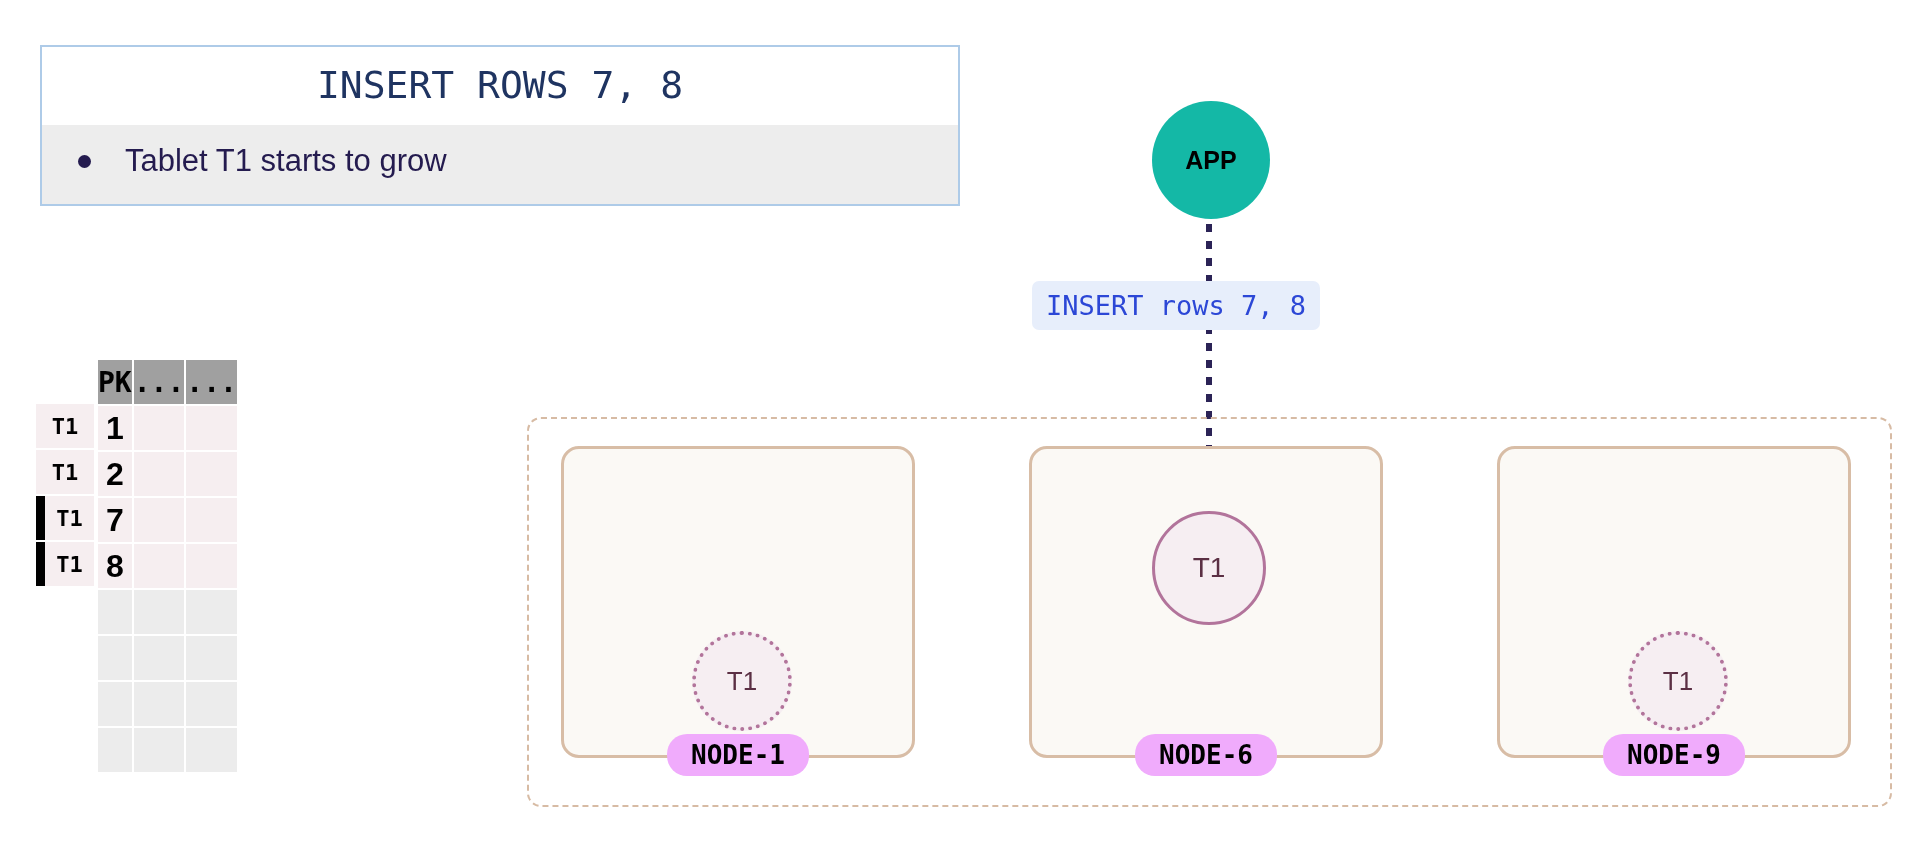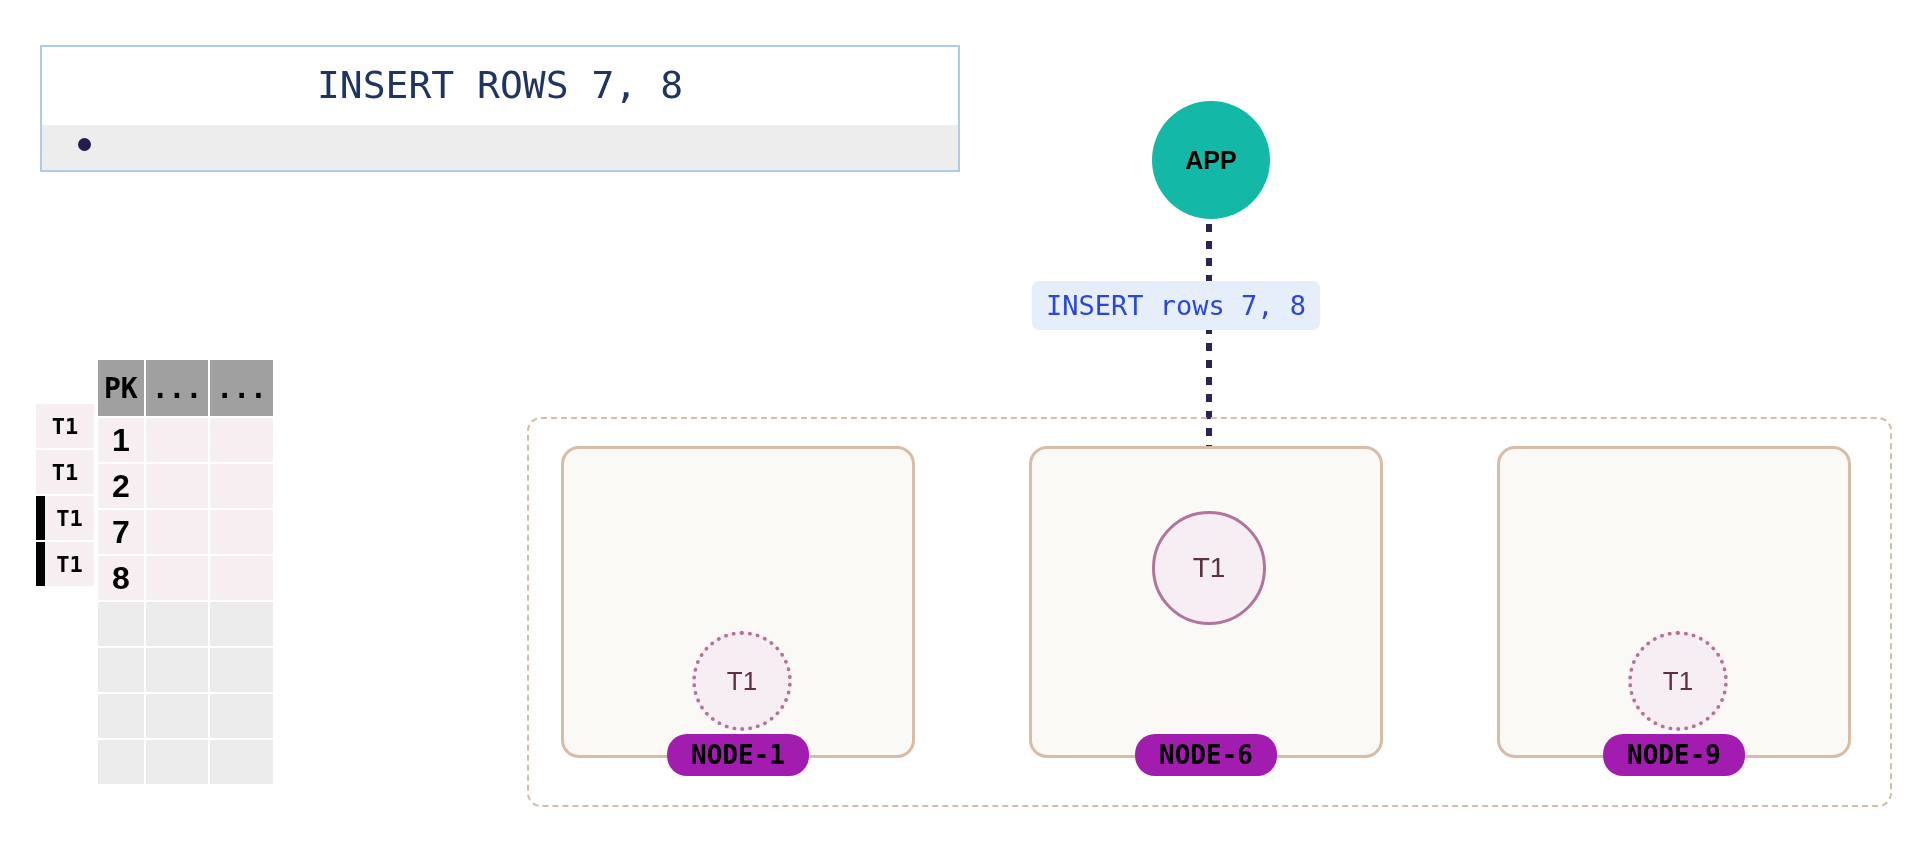--- a/index.html
+++ b/index.html
@@ -73,21 +73,21 @@
     border-spacing: 2px;
   }
   #data-table th {
     background: #a0a0a0;
     color: #000000;
     font-family: "DejaVu Sans Mono", "Liberation Mono", monospace;
     font-weight: bold;
     font-size: 28px;
     height: 44px;
     text-align: right;
-    padding: 6px;
+    padding: 0;
     border: 0;
   }
   #data-table th.c-pk { width: 92px; }
   #data-table th.c-dots { width: 80px; }
   #data-table td {
     height: 44px;
     padding: 0;
     border: 0;
     text-align: center;
     font-size: 32px;
@@ -196,21 +196,21 @@
   }
   #node-box-1 { left: 32px; }
   #node-box-2 { left: 500px; }
   #node-box-3 { left: 968px; }
 
   .node-label {
     position: absolute;
     bottom: -21px;
     left: 50%;
     transform: translateX(-50%);
-    background: #a21caf;
+    background: #f0abfc;
     color: #000000;
     font-family: "DejaVu Sans Mono", "Liberation Mono", monospace;
     font-weight: bold;
     font-size: 26px;
     padding: 6px 24px;
     border-radius: 20px;
     white-space: nowrap;
   }
 
   .tablet {
@@ -243,20 +243,21 @@
   }
 </style>
 </head>
 <body>
 
 <div id="note-box">
   <div id="note-title">INSERT ROWS 7, 8</div>
   <div id="note-body">
     <div class="note-bullet">
       <span class="note-dot"></span>
+      <span class="note-text">Tablet T1 starts to grow</span>
     </div>
   </div>
 </div>
 
 <div id="table-wrap">
 
   <div class="row-tag" style="top:46px">
       <span>T1</span>
     </div>
   <div class="row-tag" style="top:92px">

